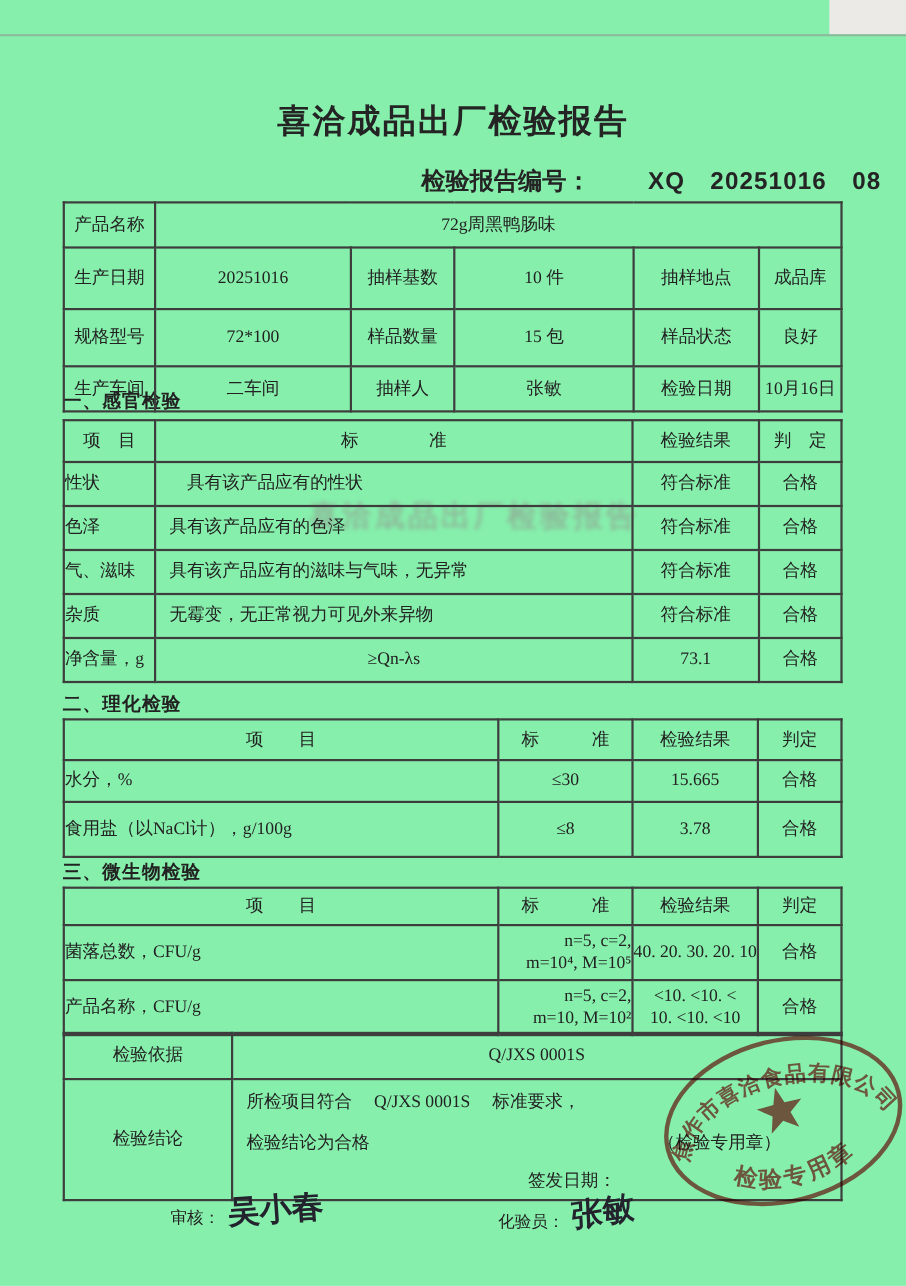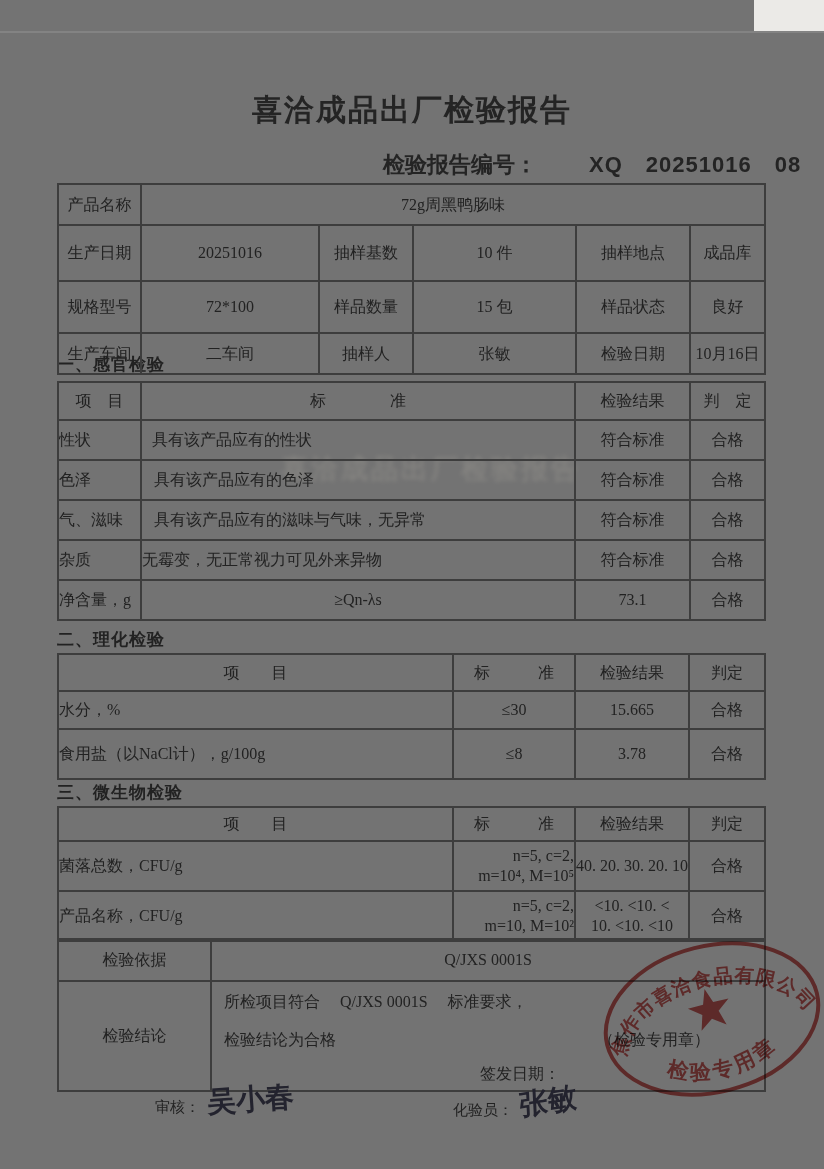--- a/index.html
+++ b/index.html
@@ -1,16 +1,16 @@
 <!DOCTYPE html>
 <html><head>
 <meta charset="utf-8">
 <style>
   html,body{margin:0;padding:0;background:#ffffff;}
-  .page{position:relative;width:824px;height:1169px;background:#737373;overflow:hidden;
+  .page{position:relative;width:824px;height:1169px;background:#86efac;overflow:hidden;
         font-family:"Liberation Serif","DejaVu Serif",serif;color:#1f1f1f;}
 
   
   .scan-line{position:absolute;left:0;top:31px;width:824px;height:2px;background:#8f8f8f;opacity:.55;z-index:0;}
   .corner-shade{position:absolute;right:0;top:0;width:70px;height:31px;background:#ebeae7;z-index:0;}
 
   .doc-title{position:absolute;left:0;top:90px;width:824px;text-align:center;
              font-family:"Liberation Sans","DejaVu Sans",sans-serif;
              font-weight:700;font-size:30px;letter-spacing:2px;color:#242424;}
   .report-no{position:absolute;left:383px;top:150px;display:flex;gap:52px;align-items:baseline;
@@ -112,39 +112,39 @@
       </colgroup>
     <tbody>
         <tr style="height:38px">
       <td class="hdr">项　目</td>
       <td class="hdr">标　　　　准</td>
       <td class="hdr">检验结果</td>
       <td class="hdr">判　定</td>
     </tr>
     <tr style="height:40px">
       <td class="lft">性状</td>
-      <td class="lft" style="padding-left:10px">具有该产品应有的性状</td>
+      <td class="lft" style="padding-left:28px">具有该产品应有的性状</td>
       <td class="ctr">符合标准</td>
       <td class="ctr">合格</td>
     </tr>
     <tr style="height:40px">
       <td class="lft">色泽</td>
       <td class="lft" style="padding-left:12px">具有该产品应有的色泽</td>
       <td class="ctr">符合标准</td>
       <td class="ctr">合格</td>
     </tr>
     <tr style="height:40px">
       <td class="lft">气、滋味</td>
       <td class="lft" style="padding-left:12px">具有该产品应有的滋味与气味，无异常</td>
       <td class="ctr">符合标准</td>
       <td class="ctr">合格</td>
     </tr>
     <tr style="height:40px">
       <td class="lft">杂质</td>
-      <td class="lft" style="">无霉变，无正常视力可见外来异物</td>
+      <td class="lft" style="padding-left:12px">无霉变，无正常视力可见外来异物</td>
       <td class="ctr">符合标准</td>
       <td class="ctr">合格</td>
     </tr>
     <tr style="height:40px">
       <td class="lft">净含量，g</td>
       <td class="ctr">≥Qn-λs</td>
       <td class="ctr">73.1</td>
       <td class="ctr">合格</td>
     </tr>
   </tbody>

